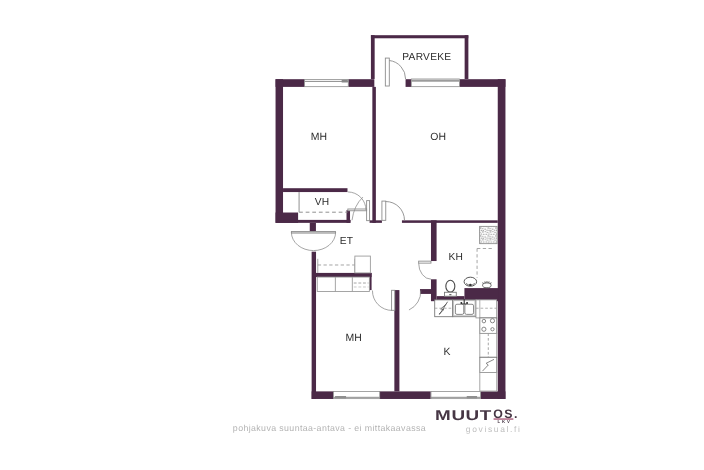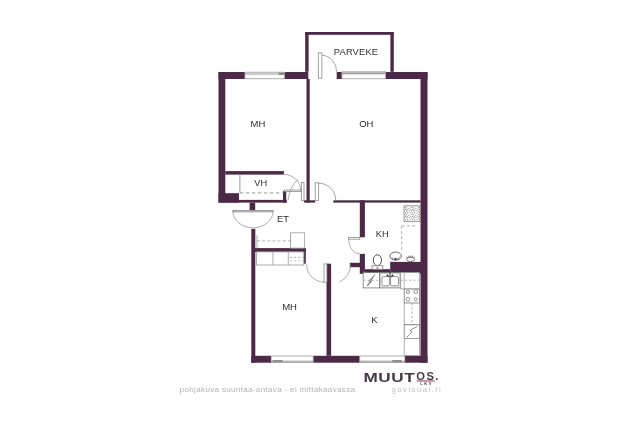--- a/index.html
+++ b/index.html
@@ -1,16 +1,16 @@
 <!DOCTYPE html>
 <html><head>
 <meta charset="utf-8">
 <style>
   html,body{margin:0;padding:0;background:#ffffff;}
-  .page{width:600px;height:427px;position:relative;overflow:hidden;background:#ffffff;}
+  .page{width:600px;height:427px;position:relative;overflow:hidden;background:#ffffff;padding-left:32px;}
   text{font-family:"Liberation Sans",sans-serif;}
 </style>
 </head>
 <body>
 <div class="page">
 <svg width="640" height="427" viewBox="0 0 640 427">
 <defs>
 <pattern id="stip" width="7" height="7" patternUnits="userSpaceOnUse">
 <rect width="7" height="7" fill="#ffffff"></rect>
 <circle cx="0.9" cy="0.8" r="0.6" fill="#5f5f5f"></circle>

